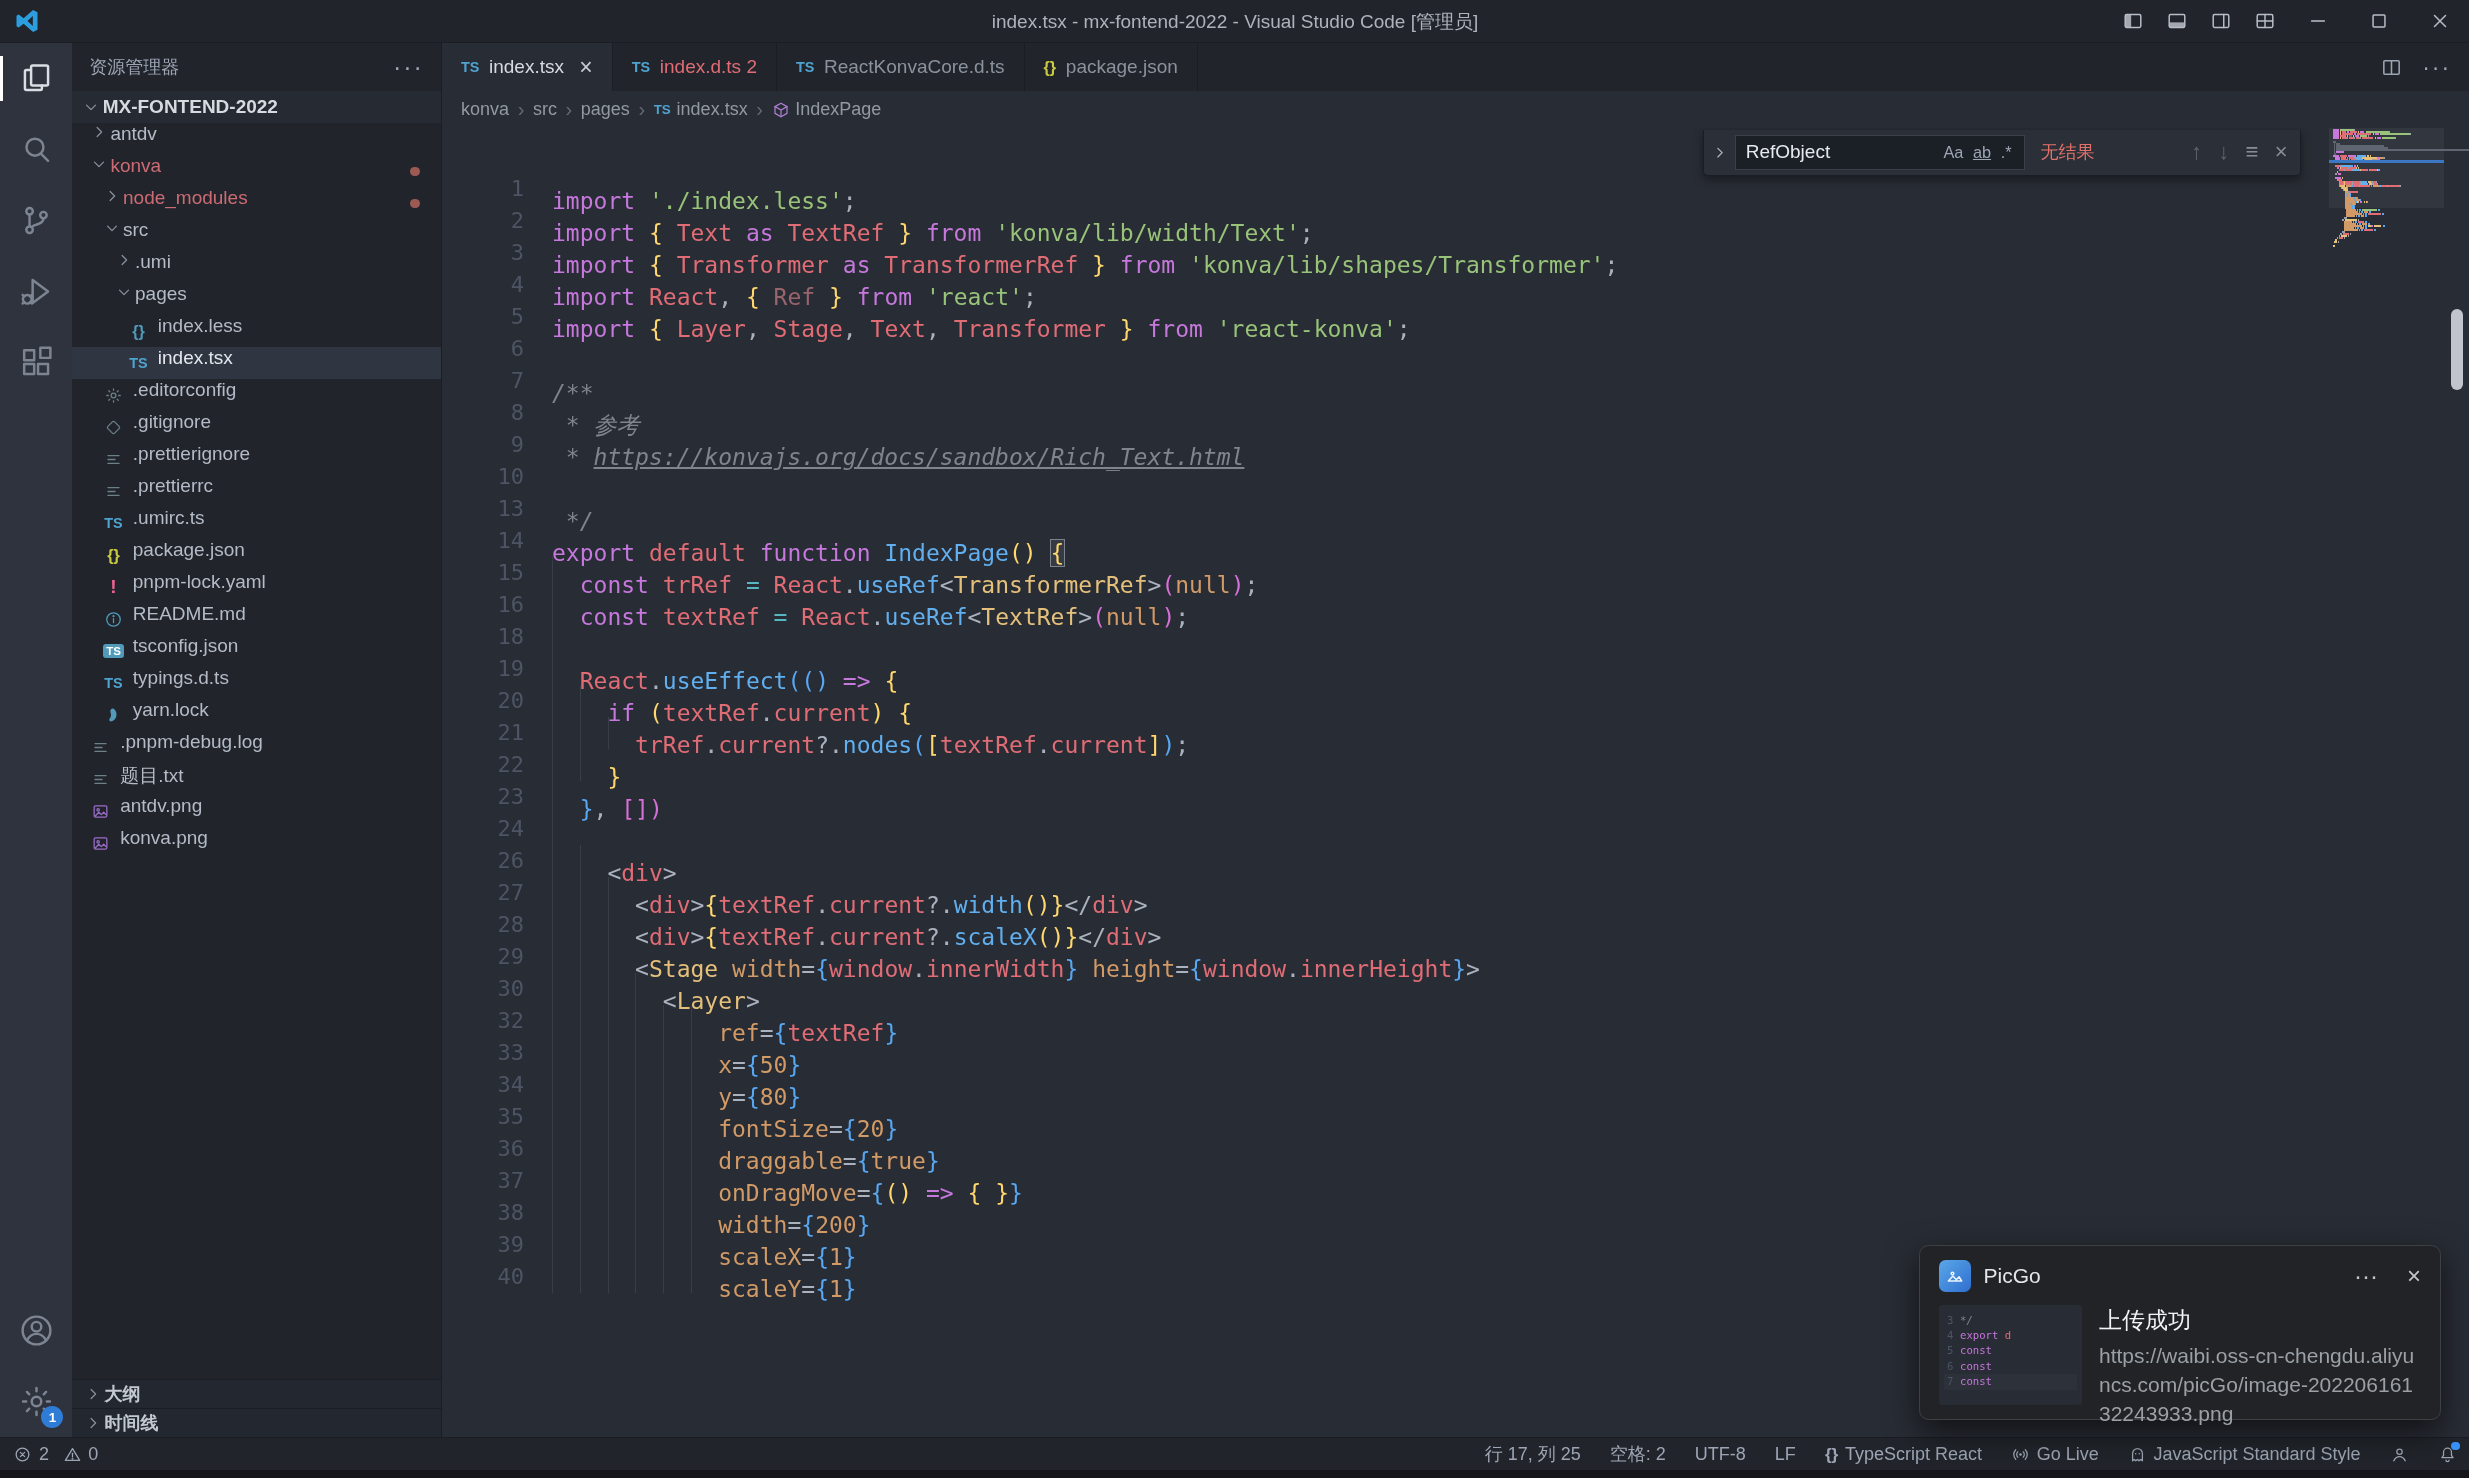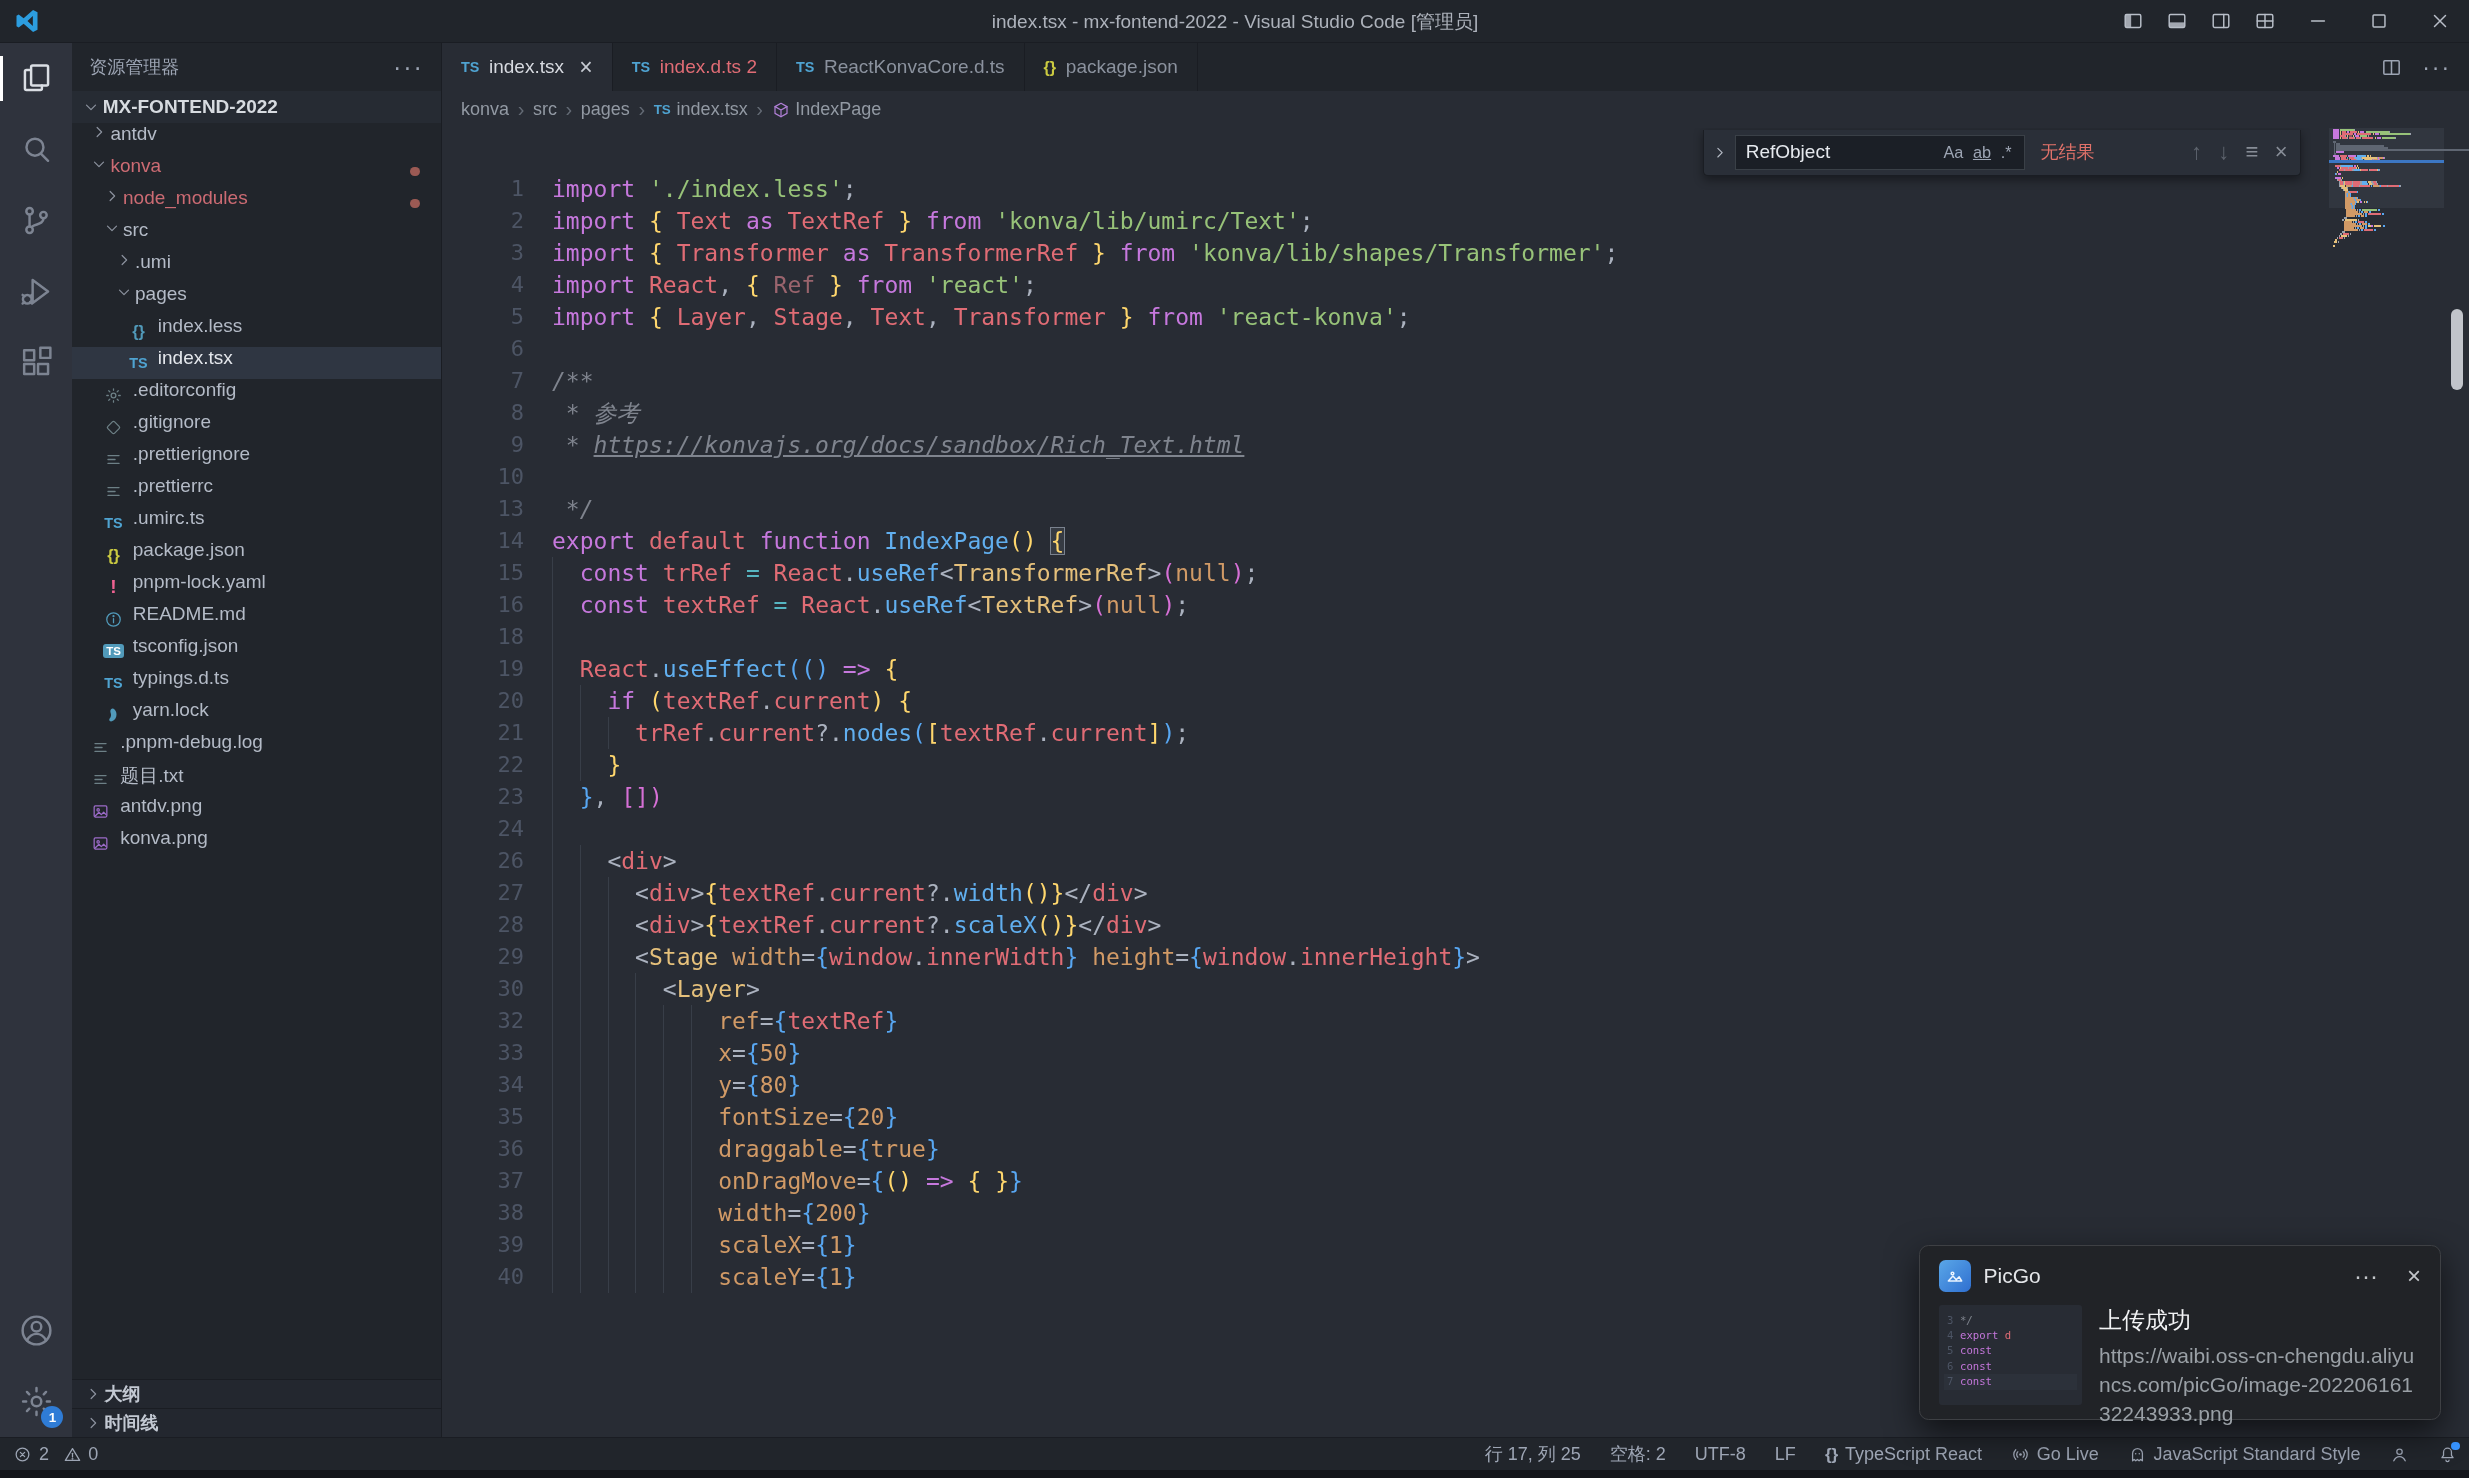--- a/index.html
+++ b/index.html
@@ -70,21 +70,21 @@
   .bc-item{display:flex;align-items:center;gap:5.8px}
   .bc-ts{color:#4fa3d1;font-weight:bold;font-size:13.4px}
   .bc-sym svg{width:18px;height:18px;color:#b180d7}
 
   .editor{flex:1;position:relative;overflow:hidden}
   .code-pane{position:absolute;inset:0;padding-top:45px}
   .crow{height:32px;line-height:32px;position:relative;white-space:pre;font-family:"DejaVu Sans Mono",monospace;font-size:23px}
   .crow.cur{background:#2c313a}
   .crow.cur .ln{color:#a6adbb}
   .ln{position:absolute;left:0;top:0;width:82px;text-align:right;color:#4d5565;font-size:22px}
-  .cline{position:absolute;left:110px;top:0}
+  .cline{position:absolute;left:110px;top:12px}
   .ig{position:absolute;top:0;bottom:0;width:1px;background:#383e48}
   .tk-kw{color:#c678dd}.tk-redk{color:#e06c75}.tk-red{color:#e06c75}.tk-dim{color:#9a646d}
   .tk-blu{color:#61afef}.tk-grn{color:#98c379}.tk-org{color:#d19a66}.tk-yel{color:#e5c07b}
   .tk-cyn{color:#56b6c2}.tk-wht{color:#abb2bf}
   .tk-cmt{color:#7f848e;font-style:italic}
   .tk-lnk{color:#7f848e;font-style:italic;text-decoration:underline}
   .tk-ckw{color:#c678dd;font-style:italic}
   .tk-br1{color:#ffd76d}.tk-br2{color:#d670d6}.tk-br3{color:#58a7f2}
   .tk-mb{outline:1px solid #7a828e;background:rgba(120,130,140,.18)}
 
@@ -558,21 +558,21 @@
         <div class="find-btns">
           <span class="fb dis">↑</span>
           <span class="fb dis">↓</span>
           <span class="fb">≡</span>
           <span class="fb">×</span>
         </div>
       </div>
 
       <div class="code-pane" id="codepane">
           <div class="crow"><span class="ln">1</span><span class="cline"><span class="tk-kw">import </span><span class="tk-grn">'./index.less'</span><span class="tk-wht">;</span></span></div>
-          <div class="crow"><span class="ln">2</span><span class="cline"><span class="tk-kw">import </span><span class="tk-br1">{</span><span class="tk-red"> Text </span><span class="tk-kw">as</span><span class="tk-red"> TextRef </span><span class="tk-br1">}</span><span class="tk-kw"> from </span><span class="tk-grn">'konva/lib/umirc/Text'</span><span class="tk-wht">;</span></span></div>
+          <div class="crow"><span class="ln">2</span><span class="cline"><span class="tk-kw">import </span><span class="tk-br1">{</span><span class="tk-red"> Text </span><span class="tk-kw">as</span><span class="tk-red"> TextRef </span><span class="tk-br1">}</span><span class="tk-kw"> from </span><span class="tk-grn">'konva/lib/width/Text'</span><span class="tk-wht">;</span></span></div>
           <div class="crow"><span class="ln">3</span><span class="cline"><span class="tk-kw">import </span><span class="tk-br1">{</span><span class="tk-red"> Transformer </span><span class="tk-kw">as</span><span class="tk-red"> TransformerRef </span><span class="tk-br1">}</span><span class="tk-kw"> from </span><span class="tk-grn">'konva/lib/shapes/Transformer'</span><span class="tk-wht">;</span></span></div>
           <div class="crow"><span class="ln">4</span><span class="cline"><span class="tk-kw">import </span><span class="tk-red">React</span><span class="tk-wht">, </span><span class="tk-br1">{</span><span class="tk-dim"> Ref </span><span class="tk-br1">}</span><span class="tk-kw"> from </span><span class="tk-grn">'react'</span><span class="tk-wht">;</span></span></div>
           <div class="crow"><span class="ln">5</span><span class="cline"><span class="tk-kw">import </span><span class="tk-br1">{</span><span class="tk-red"> Layer</span><span class="tk-wht">, </span><span class="tk-red">Stage</span><span class="tk-wht">, </span><span class="tk-red">Text</span><span class="tk-wht">, </span><span class="tk-red">Transformer </span><span class="tk-br1">}</span><span class="tk-kw"> from </span><span class="tk-grn">'react-konva'</span><span class="tk-wht">;</span></span></div>
           <div class="crow"><span class="ln">6</span><span class="cline"></span></div>
           <div class="crow"><span class="ln">7</span><span class="cline"><span class="tk-cmt">/**</span></span></div>
           <div class="crow"><span class="ln">8</span><span class="cline"><span class="tk-cmt"> * 参考</span></span></div>
           <div class="crow"><span class="ln">9</span><span class="cline"><span class="tk-cmt"> * </span><span class="tk-lnk">https://konvajs.org/docs/sandbox/Rich_Text.html</span></span></div>
           <div class="crow"><span class="ln">10</span></div>
           <div class="crow"><span class="ln">13</span><span class="cline"><span class="tk-cmt"> */</span></span></div>
           <div class="crow"><span class="ln">14</span><span class="cline"><span class="tk-kw">export </span><span class="tk-redk">default </span><span class="tk-kw">function </span><span class="tk-blu">IndexPage</span><span class="tk-br1">()</span><span class="tk-wht"> </span><span class="tk-br1 tk-mb">{</span></span></div>

